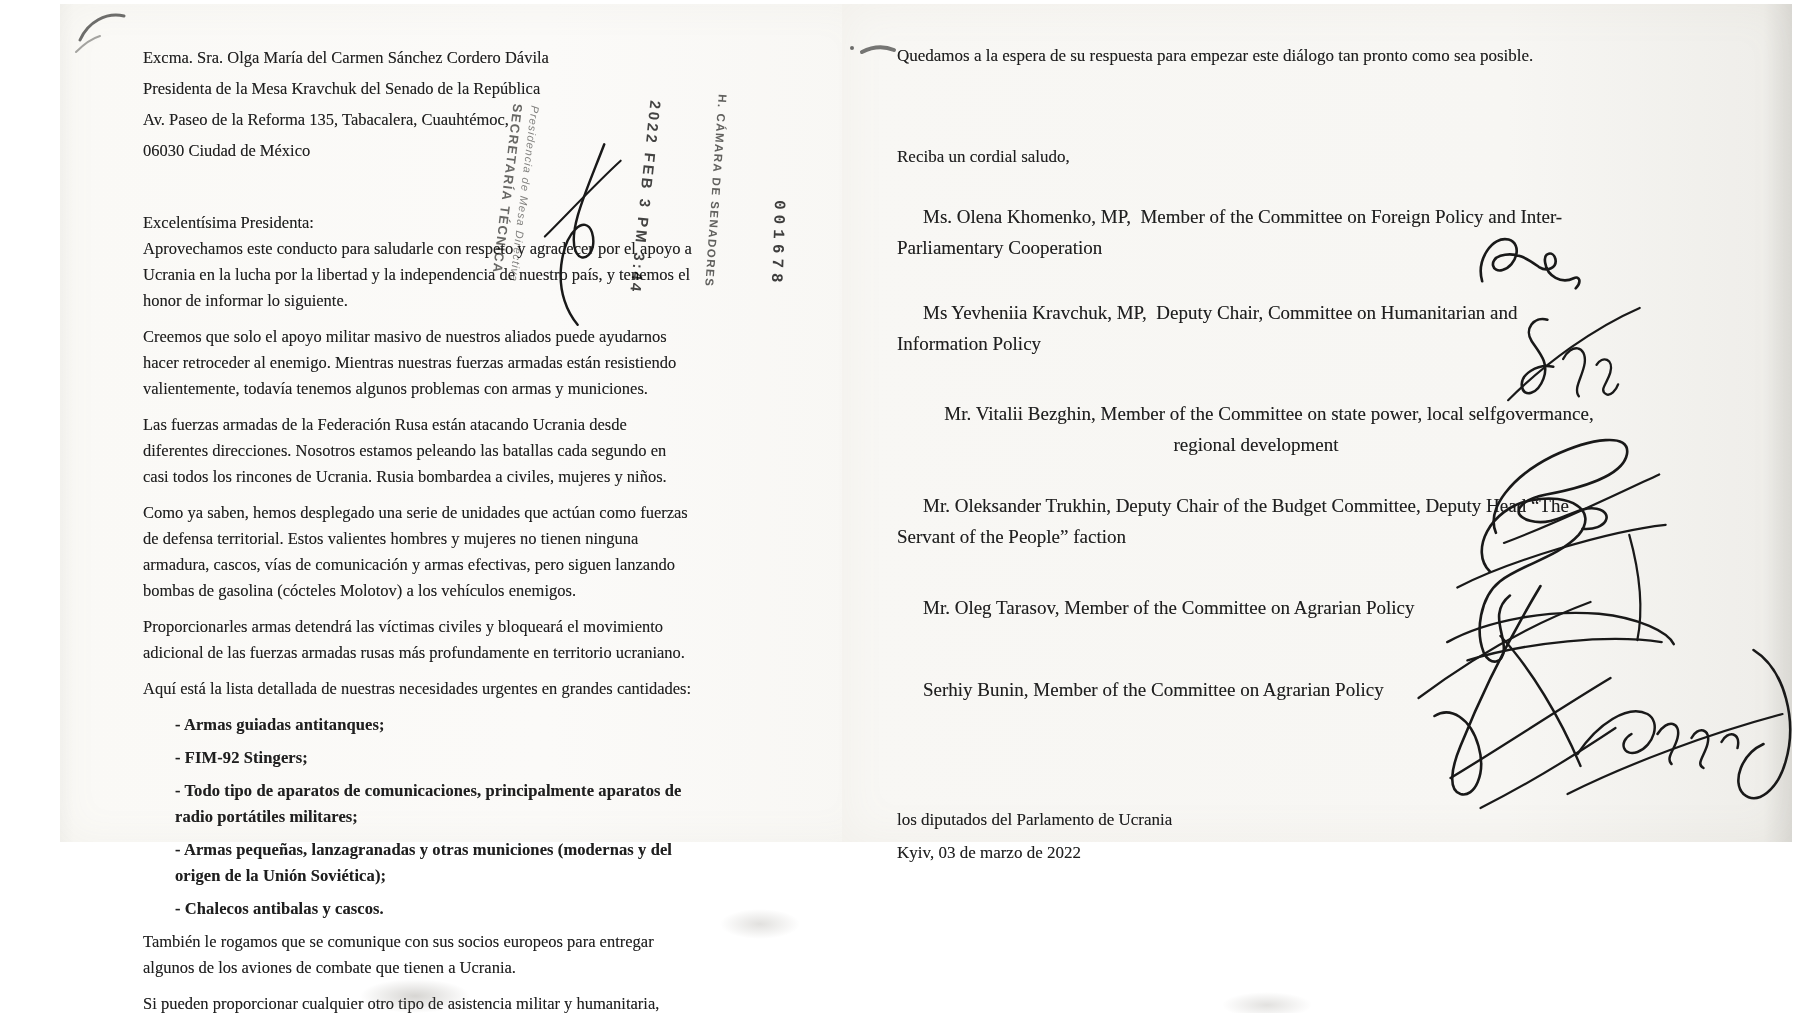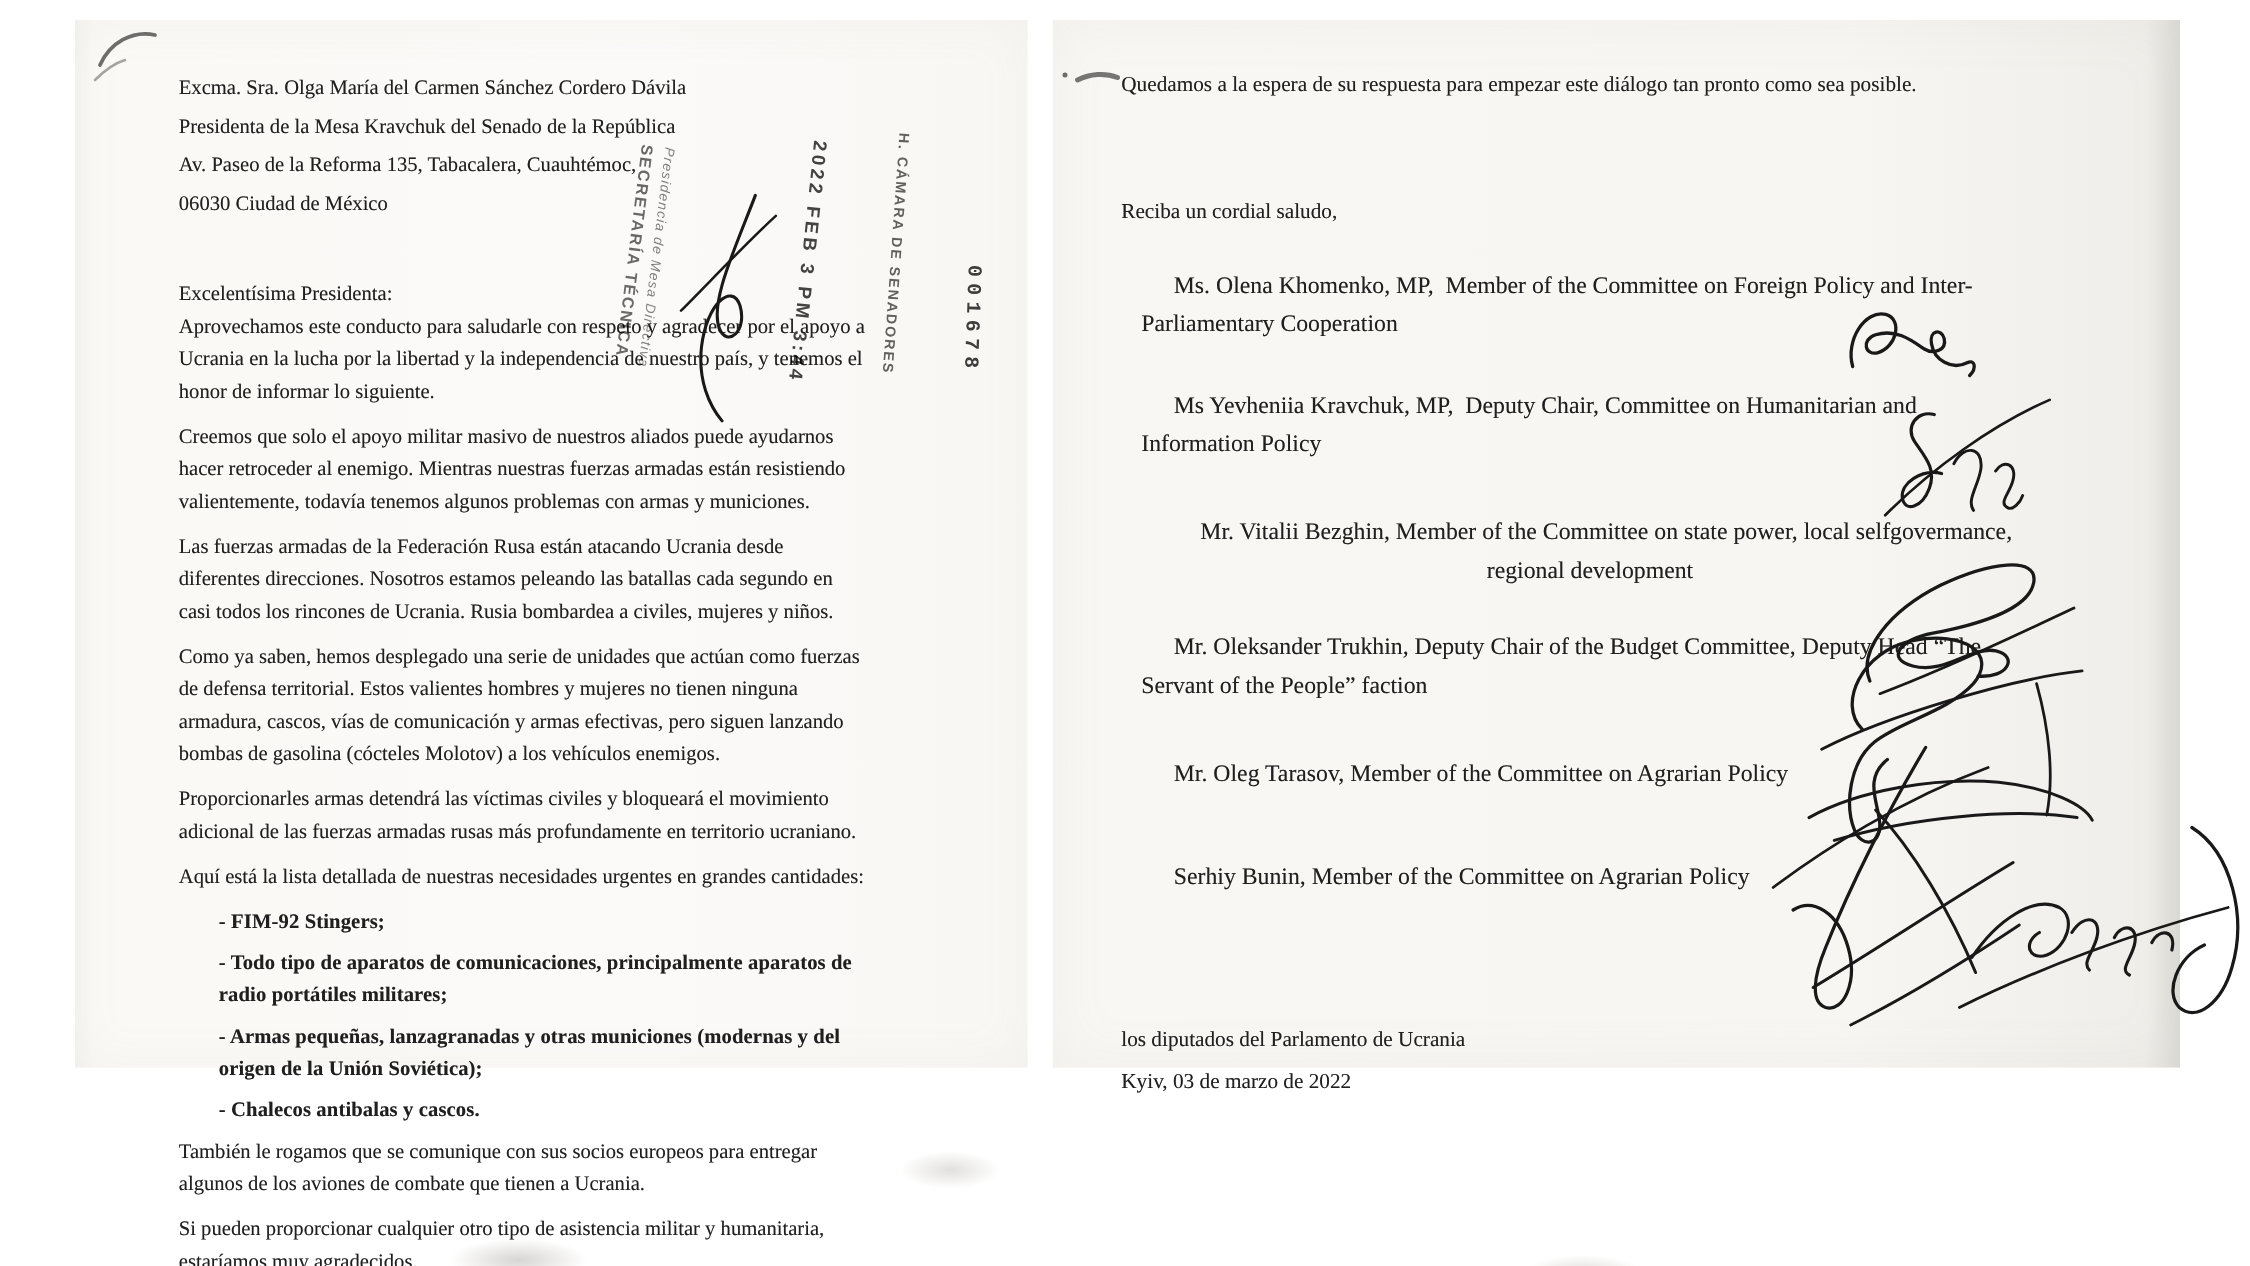--- a/index.html
+++ b/index.html
@@ -1,18 +1,18 @@
 <!DOCTYPE html>
 <html><head>
 <meta charset="utf-8">
 <style>
   html,body{margin:0;padding:0;background:#ffffff;}
   .canvas{position:relative;width:1800px;height:1013px;overflow:hidden;background:#ffffff;
           font-family:"Liberation Serif", serif;color:#1f1f1f;}
-  .page{position:absolute;top:16px;height:838px;}
+  .page{position:absolute;top:4px;height:838px;padding-left:48px;}
   .page-left{left:60px;width:762px;background:linear-gradient(90deg,#f5f4f1 0,#faf9f6 14px,#fbfaf8 60%,#f8f7f4 100%);
              box-shadow:inset 0 0 40px rgba(160,150,130,.07);}
   .page-right{left:842px;width:902px;background:linear-gradient(90deg,#f8f7f4 0,#f7f6f3 70%,#efeeea 97%,#dcdbd7 100%);
               box-shadow:inset 0 0 46px rgba(160,150,130,.08);}
   .content{position:absolute;left:83px;top:38px;width:549px;font-size:16.5px;line-height:26px;
            text-shadow:0 0 .5px rgba(20,20,20,.4);}
   .addr-line{line-height:31px;white-space:nowrap;}
   .salutation{margin-top:44px;margin-bottom:0;}
   .para{margin:0 0 10px 0;}
   .req-list{margin:2px 0 4px 0;}
@@ -29,21 +29,21 @@
                  color:#474745;transform:rotate(4deg);opacity:.85;}
   .stamp-folio{left:708px;top:196px;height:110px;font-size:16px;font-weight:bold;letter-spacing:5px;
                color:#2e2e2e;transform:rotate(2deg);font-family:"Liberation Mono", monospace;opacity:.92;}
   
   .rcol{position:absolute;left:55px;width:718px;font-size:17px;line-height:31px;
         text-shadow:0 0 .5px rgba(20,20,20,.4);}
   .r-para{top:36px;}
   .r-vale{top:137px;}
   .sig-list{position:absolute;left:55px;top:0;width:718px;}
   .sig-block{position:absolute;left:0;width:718px;font-size:19px;line-height:31px;text-indent:26px;
-             white-space:pre-wrap;text-shadow:0 0 .5px rgba(20,20,20,.4);margin-left:16px;}
+             white-space:pre-wrap;text-shadow:0 0 .5px rgba(20,20,20,.4);}
   .sig-list > div:nth-of-type(1){top:197px;}
   .sig-list > div:nth-of-type(2){top:293px;width:640px;}
   .sig-list > div:nth-of-type(3){top:394px;text-align:center;}
   .sig-list > div:nth-of-type(4){top:486px;}
   .sig-list > div:nth-of-type(5){top:588px;}
   .sig-list > div:nth-of-type(6){top:670px;}
   .r-collective{top:800px;}
   .r-dateline{top:833px;}
   .sig{position:absolute;pointer-events:none;}
   .sig path{fill:none;stroke:#191919;stroke-linecap:round;stroke-linejoin:round;}
@@ -78,20 +78,21 @@
       <p class="para">Aprovechamos este conducto para saludarle con respeto y agradecer por el apoyo a Ucrania en la lucha por la libertad y la independencia de nuestro país, y tenemos el honor de informar lo siguiente.</p>
           <p class="para">Creemos que solo el apoyo militar masivo de nuestros aliados puede ayudarnos hacer retroceder al enemigo. Mientras nuestras fuerzas armadas están resistiendo valientemente, todavía tenemos algunos problemas con armas y municiones.</p>
           <p class="para">Las fuerzas armadas de la Federación Rusa están atacando Ucrania desde diferentes direcciones. Nosotros estamos peleando las batallas cada segundo en casi todos los rincones de Ucrania. Rusia bombardea a civiles, mujeres y niños.</p>
           <p class="para">Como ya saben, hemos desplegado una serie de unidades que actúan como fuerzas de defensa territorial. Estos valientes hombres y mujeres no tienen ninguna armadura, cascos, vías de comunicación y armas efectivas, pero siguen lanzando bombas de gasolina (cócteles Molotov) a los vehículos enemigos.</p>
           <p class="para">Proporcionarles armas detendrá las víctimas civiles y bloqueará el movimiento adicional de las fuerzas armadas rusas más profundamente en territorio ucraniano.</p>
           <p class="para">Aquí está la lista detallada de nuestras necesidades urgentes en grandes cantidades:</p>
         </div>
 
       <div class="req-list">
 
+      <div class="req-item">- Armas guiadas antitanques;</div>
           <div class="req-item">- FIM-92 Stingers;</div>
           <div class="req-item">- Todo tipo de aparatos de comunicaciones, principalmente aparatos de radio portátiles militares;</div>
           <div class="req-item">- Armas pequeñas, lanzagranadas y otras municiones (modernas y del origen de la Unión Soviética);</div>
           <div class="req-item">- Chalecos antibalas y cascos.</div>
         </div>
 
       <div>
 
       <p class="para">También le rogamos que se comunique con sus socios europeos para entregar algunos de los aviones de combate que tienen a Ucrania.</p>
           <p class="para">Si pueden proporcionar cualquier otro tipo de asistencia militar y humanitaria, estaríamos muy agradecidos.</p>

